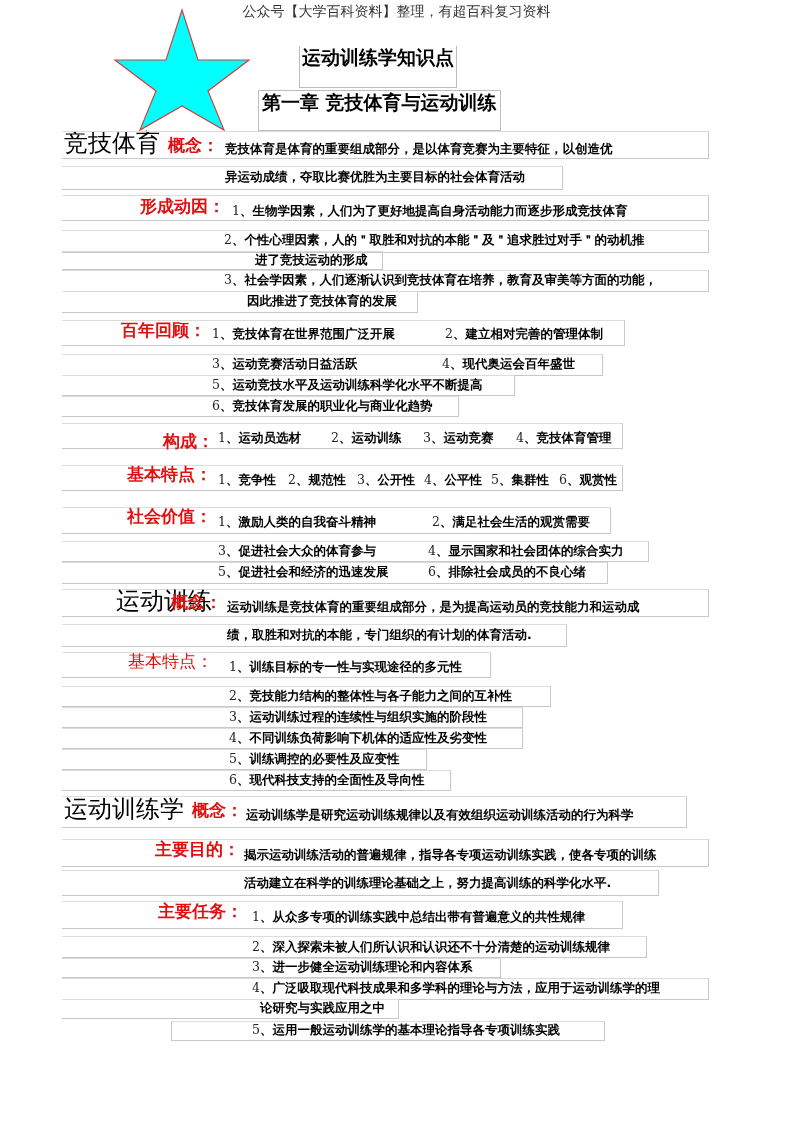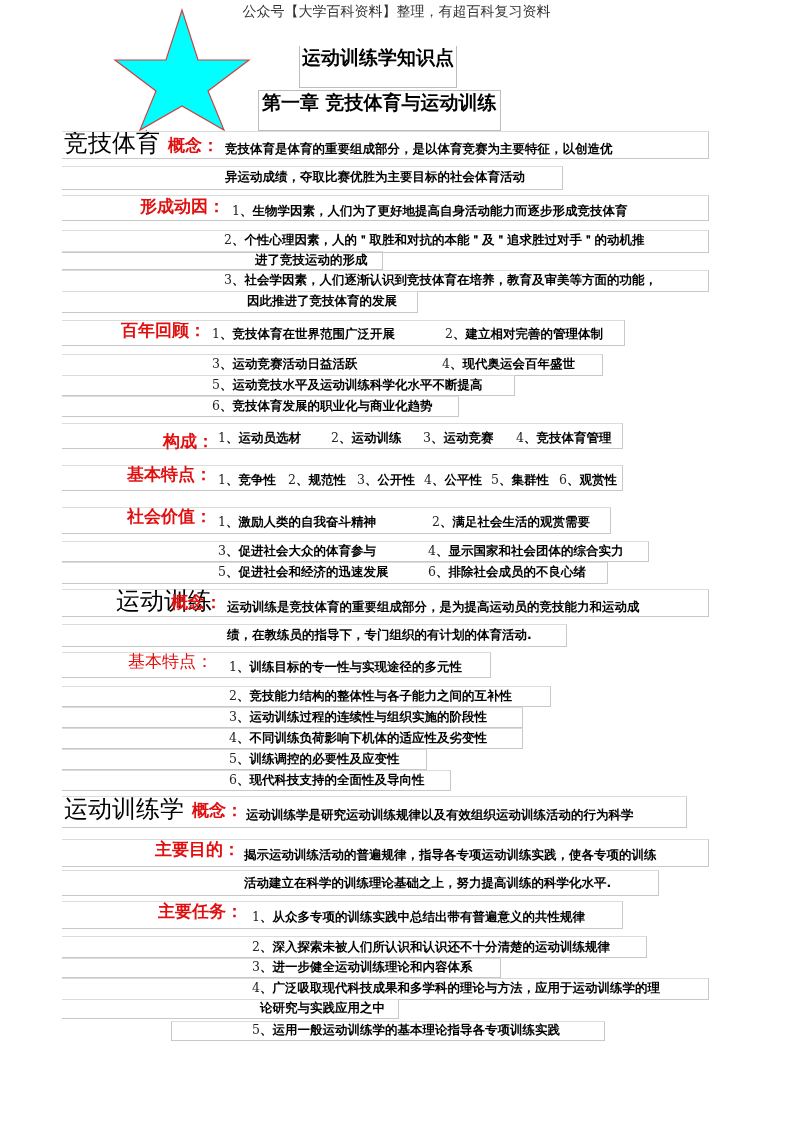--- a/index.html
+++ b/index.html
@@ -87,21 +87,21 @@
 <div class="abs txt" style="left:428px;top:545px;"><span class="num">4</span>、显示国家和社会团体的综合实力</div>
 <div class="abs line" style="left:62px;top:562px;width:545px;height:20px;"></div>
 <div class="abs txt" style="left:218px;top:566px;"><span class="num">5</span>、促进社会和经济的迅速发展</div>
 <div class="abs txt" style="left:428px;top:566px;"><span class="num">6</span>、排除社会成员的不良心绪</div>
 
 <div class="abs line" style="left:62px;top:589px;width:646px;height:26px;"></div>
 <div class="abs sec" style="left:68px;top:589px;margin-left:48px;">运动训练</div>
 <div class="abs lbl" style="left:171px;top:594px;">概念：</div>
 <div class="abs txt" style="left:227px;top:601px;">运动训练是竞技体育的重要组成部分，是为提高运动员的竞技能力和运动成</div>
 <div class="abs line" style="left:62px;top:624px;width:504px;height:21px;"></div>
-<div class="abs txt" style="left:227px;top:629px;">绩，在教练员的指导下，专门组织的有计划的体育活动.</div>
+<div class="abs txt" style="left:227px;top:629px;">绩，取胜和对抗的本能，专门组织的有计划的体育活动.</div>
 
 <div class="abs line" style="left:62px;top:652px;width:428px;height:24px;"></div>
 <div class="abs lbl light" style="left:128px;top:653px;">基本特点：</div>
 <div class="abs txt" style="left:229px;top:661px;"><span class="num">1</span>、训练目标的专一性与实现途径的多元性</div>
 <div class="abs line" style="left:62px;top:686px;width:488px;height:19px;"></div>
 <div class="abs txt" style="left:229px;top:690px;"><span class="num">2</span>、竞技能力结构的整体性与各子能力之间的互补性</div>
 <div class="abs line" style="left:62px;top:707px;width:460px;height:19px;"></div>
 <div class="abs txt" style="left:229px;top:711px;"><span class="num">3</span>、运动训练过程的连续性与组织实施的阶段性</div>
 <div class="abs line" style="left:62px;top:728px;width:460px;height:19px;"></div>
 <div class="abs txt" style="left:229px;top:732px;"><span class="num">4</span>、不同训练负荷影响下机体的适应性及劣变性</div>

